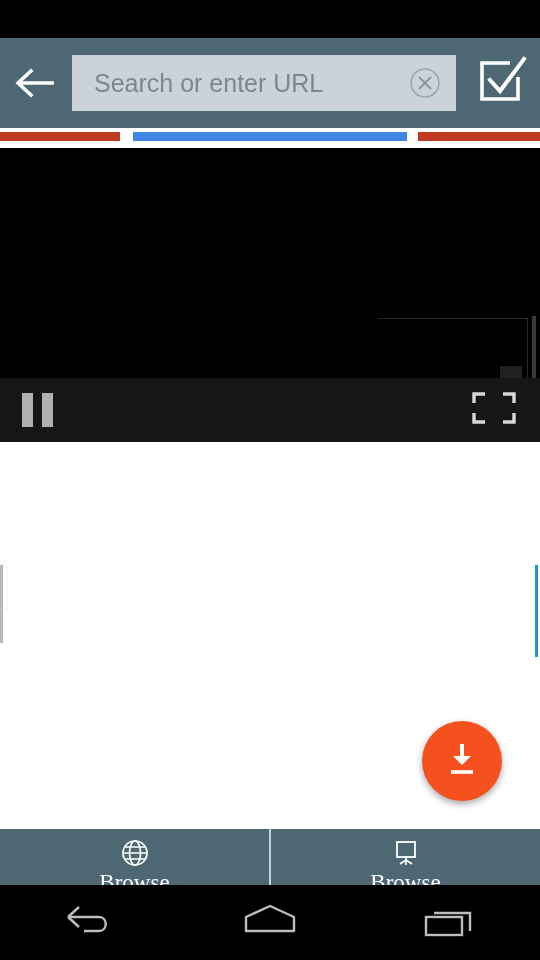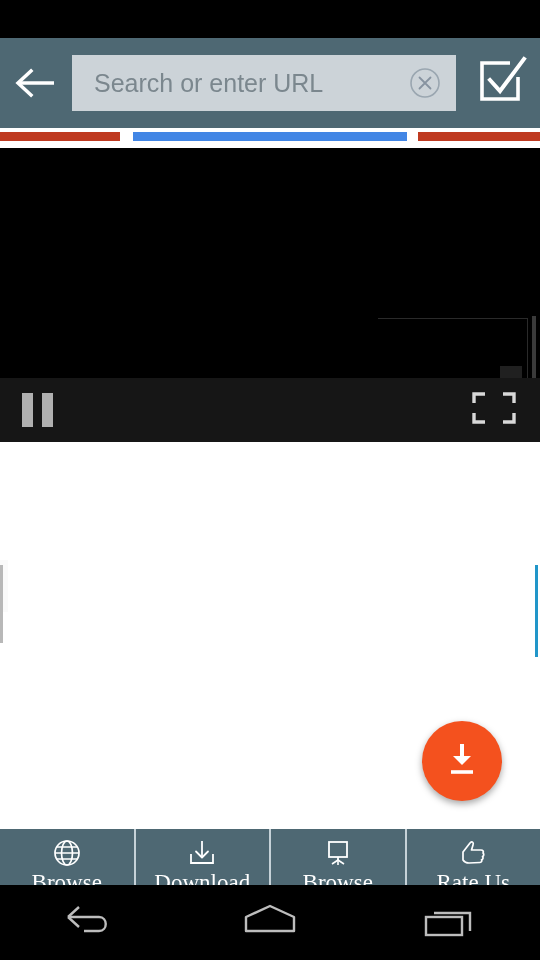--- a/index.html
+++ b/index.html
@@ -247,53 +247,33 @@
       <div class="tab-icon">
         <svg width="30" height="30" viewBox="0 0 30 30">
           <circle cx="15" cy="15" r="12" fill="none" stroke="#ffffff" stroke-width="1.7"></circle>
           <ellipse cx="15" cy="15" rx="5.5" ry="12" fill="none" stroke="#ffffff" stroke-width="1.7"></ellipse>
           <path d="M3 15 H27 M4.6 9 H25.4 M4.6 21 H25.4" stroke="#ffffff" stroke-width="1.7" fill="none"></path>
         </svg>
       </div>
       <div class="tab-label">Browse</div>
     </div>
 
-    <div class="tab">
-      <div class="tab-icon">
-        <svg width="32" height="30" viewBox="0 0 32 30">
-          <path d="M16 3 V19" stroke="#ffffff" stroke-width="1.8" fill="none"></path>
-          <path d="M10 13.5 L16 19.5 L22 13.5" stroke="#ffffff" stroke-width="1.8" fill="none" stroke-linecap="round" stroke-linejoin="round"></path>
-          <path d="M5 16 V25 H27 V16" stroke="#ffffff" stroke-width="1.8" fill="none"></path>
-        </svg>
-      </div>
-      <div class="tab-label">Download</div>
-    </div>
 
     <div class="tab">
       <div class="tab-icon">
         <svg width="32" height="30" viewBox="0 0 32 30">
           <rect x="7" y="4" width="18" height="15" fill="none" stroke="#ffffff" stroke-width="1.8"></rect>
           <path d="M16 19 V23" stroke="#ffffff" stroke-width="1.8" fill="none"></path>
           <path d="M10 26 L16 22 L22 26" stroke="#ffffff" stroke-width="1.6" fill="none"></path>
           <path d="M16 22 V27" stroke="#ffffff" stroke-width="1.6" fill="none"></path>
         </svg>
       </div>
       <div class="tab-label">Browse</div>
     </div>
 
-    <div class="tab">
-      <div class="tab-icon">
-        <svg width="32" height="30" viewBox="0 0 32 30">
-          <path d="M6 14 L13 5 C15 3 17 4 16 7 L14.5 12 H24 C26 12 27 13.5 26 15
-                   C27.2 16 27 18 25.5 18.6 C26.5 19.6 26 21.4 24.5 21.8
-                   C25.3 22.8 24.6 24.4 23 24.5 L12 25 C9 25 7 23.5 6 22 Z" fill="none" stroke="#ffffff" stroke-width="1.7" stroke-linejoin="round"></path>
-        </svg>
-      </div>
-      <div class="tab-label">Rate Us</div>
-    </div>
   </div>
 
   <div class="navbar">
     <div class="nav-btn">
       <span>
         <svg width="56" height="40" viewBox="0 0 56 40">
           <path d="M6 16 L17 6 M6 16 L17 26" stroke="#bdbdbd" stroke-width="2.4" fill="none"></path>
           <path d="M6 16 H37 C46 16 46 30 37 30 H22" stroke="#bdbdbd" stroke-width="2.4" fill="none"></path>
         </svg>
       </span>

